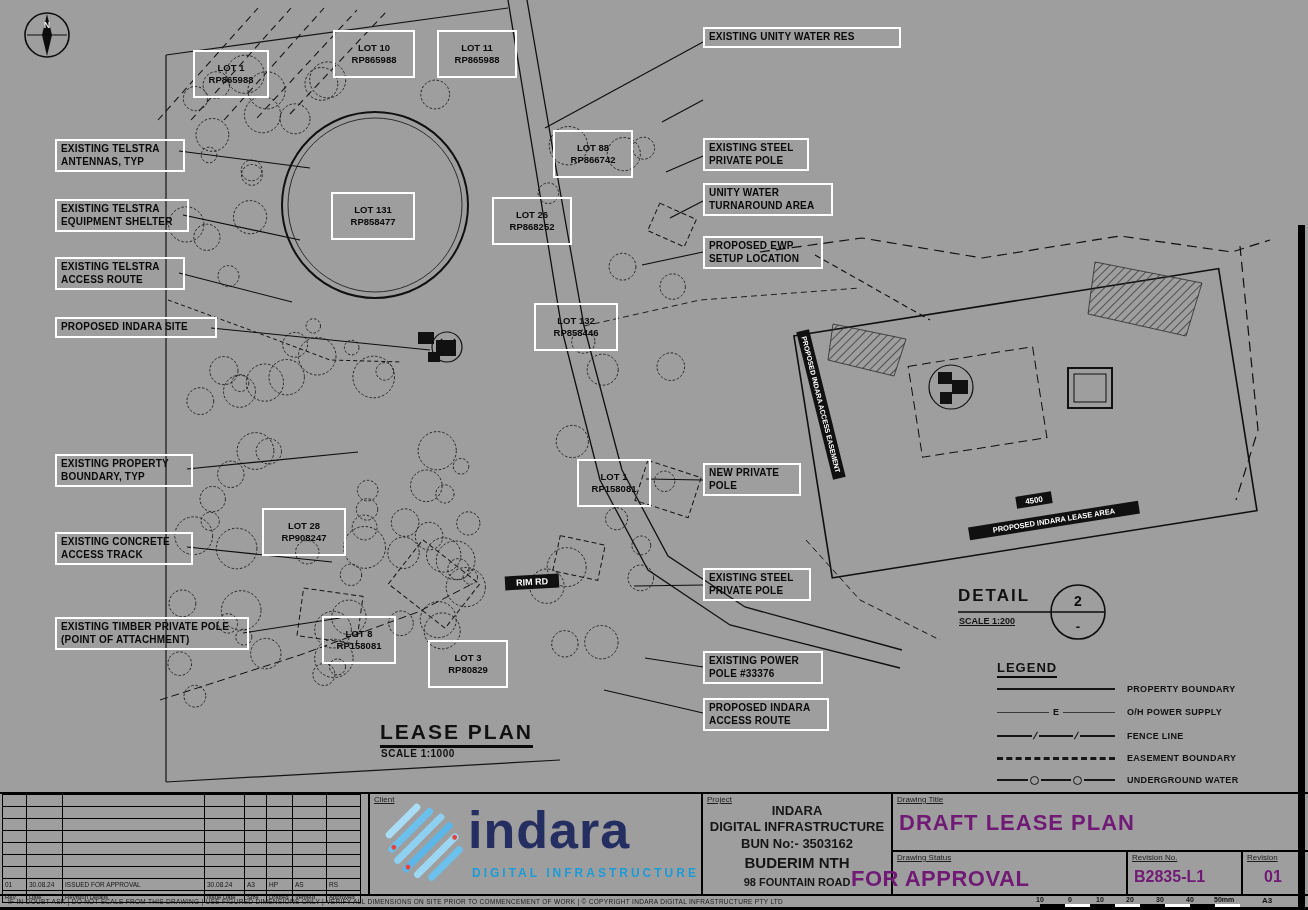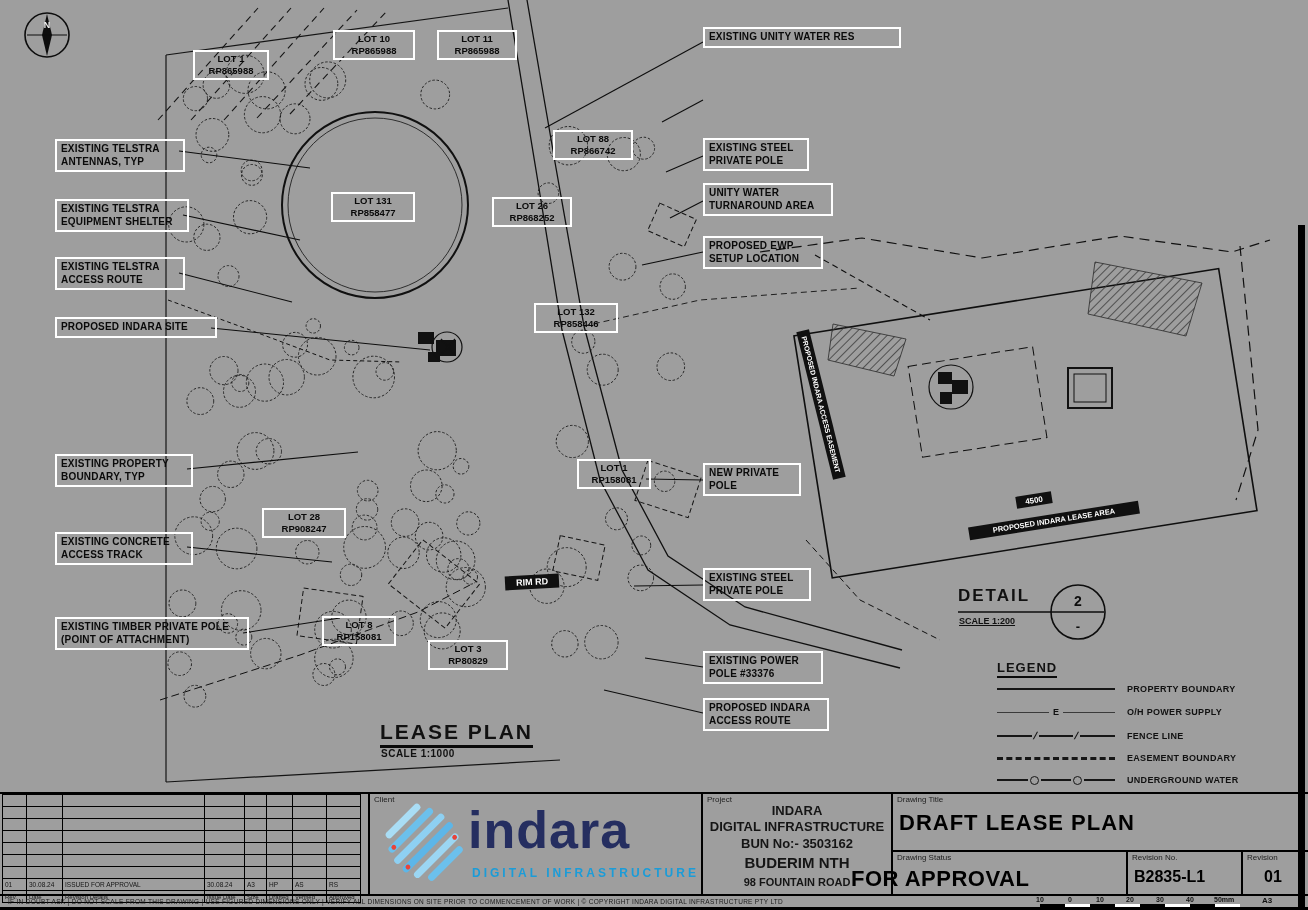--- a/index.html
+++ b/index.html
@@ -4,21 +4,21 @@
 <style>
   html,body{margin:0;padding:0;background:#6f6f6f;}
   #sheet{position:relative;width:1308px;height:910px;background:#9e9e9e;overflow:hidden;
          font-family:"Liberation Sans",sans-serif;color:#111;}
   .abs{position:absolute;}
   svg text{font-family:"Liberation Sans",sans-serif;}
   
   .callout{position:absolute;border:2px solid #fff;padding:2px 4px;
            font-size:10px;font-weight:700;line-height:1.25;letter-spacing:.2px;
            white-space:pre-line;color:#0a0a0a;}
-  .lot{position:absolute;border:2px solid #fff;padding:1px 3px;
+  .lot{position:absolute;border:2px solid #fff;padding:10px 3px;
        font-size:9.5px;font-weight:700;line-height:1.25;text-align:center;
        white-space:pre-line;color:#0a0a0a;}
   .chip{position:absolute;background:#101010;color:#fff;font-weight:700;
         display:flex;align-items:center;justify-content:center;white-space:nowrap;}
   
   .h-lease{position:absolute;left:380px;top:720px;font-size:21px;font-weight:700;
            letter-spacing:2px;border-bottom:3px solid #0a0a0a;padding-bottom:1px;}
   .h-lease-scale{position:absolute;left:381px;top:748px;font-size:10px;font-weight:700;letter-spacing:.5px;}
   .h-detail{position:absolute;left:958px;top:586px;font-size:17px;font-weight:700;letter-spacing:2px;}
   .h-detail-scale{position:absolute;left:959px;top:616px;font-size:9px;font-weight:700;text-decoration:underline;}
@@ -29,33 +29,33 @@
   .leg-sym{width:118px;display:flex;align-items:center;}
   .leg-lbl{margin-left:12px;font-size:9px;font-weight:700;letter-spacing:.3px;white-space:nowrap;}
   .ll{flex:1;height:0;border-top:2px solid #161616;}
   .ll-thin{flex:1;height:0;border-top:1px solid #3a3a3a;}
   .ll-dash{flex:1;height:0;border-top:3px dashed #161616;}
   .leg-e{font-size:9px;font-weight:700;padding:0 4px;}
   .leg-slash{font-size:10px;font-weight:700;padding:0 2px;transform:skewX(-20deg);}
   .leg-o{width:7px;height:7px;border:1.6px solid #161616;border-radius:50%;margin:0 2px;flex:0 0 auto;}
   
   .hline,.vline{position:absolute;background:#000;}
-  .tb-label{position:absolute;font-size:8px;color:#1d1d1d;}
+  .tb-label{position:absolute;font-size:8px;color:#1d1d1d;text-decoration:underline;}
   .tb-proj{position:absolute;left:703px;width:188px;text-align:center;font-weight:700;color:#151515;}
   #revtable{position:absolute;left:2px;top:794px;border-collapse:collapse;table-layout:fixed;}
   #revtable td{border:1px solid #000;font-size:6.5px;padding:0 2px;overflow:hidden;white-space:nowrap;height:11px;color:#151515;}
   #revtable tr.hdr td{font-size:6px;}
   .note{position:absolute;left:8px;top:898px;font-size:6.5px;letter-spacing:.3px;color:#1a1a1a;white-space:nowrap;}
   .sb-num{position:absolute;top:896px;font-size:7px;font-weight:700;color:#111;}
   
   .logo-word{position:absolute;left:468px;top:800px;font-size:52px;font-weight:700;
              letter-spacing:1px;color:#252e60;}
   .logo-tag{position:absolute;left:472px;top:866px;font-size:12px;font-weight:700;
             letter-spacing:3px;color:#1b9cd8;}
-  .val{font-weight:700;color:#000000;}
+  .val{font-weight:700;color:#701a75;}
 </style>
 </head>
 <body>
 
 <div id="sheet">
 
   <svg class="abs" style="left:0;top:0;pointer-events:none" width="1308" height="910">
     <defs>
       <pattern id="hatch" width="6" height="6" patternUnits="userSpaceOnUse" patternTransform="rotate(45)">
         <line x1="0" y1="0" x2="0" y2="6" stroke="#3b3b3b" stroke-width="1.6"></line>

